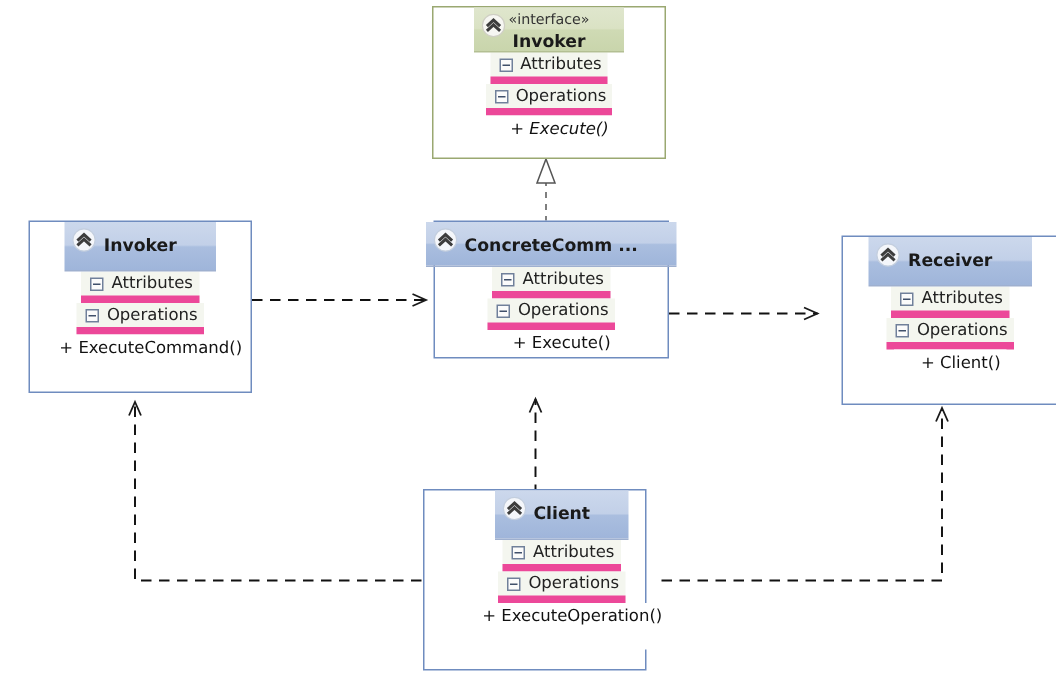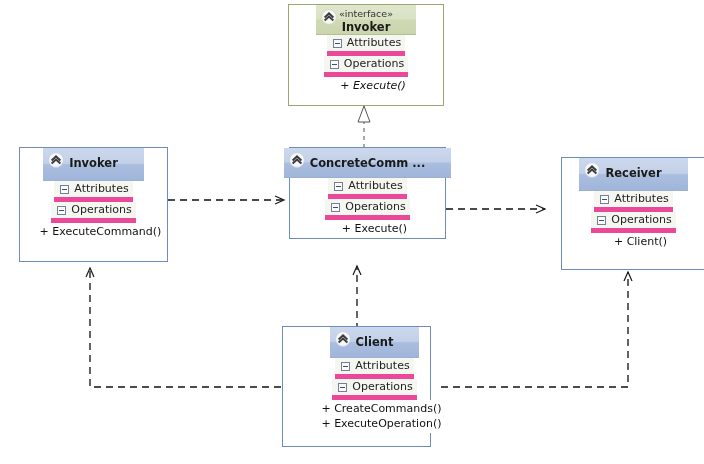--- a/index.html
+++ b/index.html
@@ -299,19 +299,18 @@
     </div>
     <div class="uml-section">
       <span class="minus-icon"></span>
       <span>Attributes</span>
     </div>
     <div class="uml-section">
       <span class="minus-icon"></span>
       <span>Operations</span>
     </div>
     <div class="uml-members">
-      <div class="uml-member">+ CreateCommands()</div>
       <div class="uml-member">+ ExecuteOperation()</div>
     </div>
     <div class="uml-footer"></div>
   </div>
 
 </div>
 
 </body></html>

